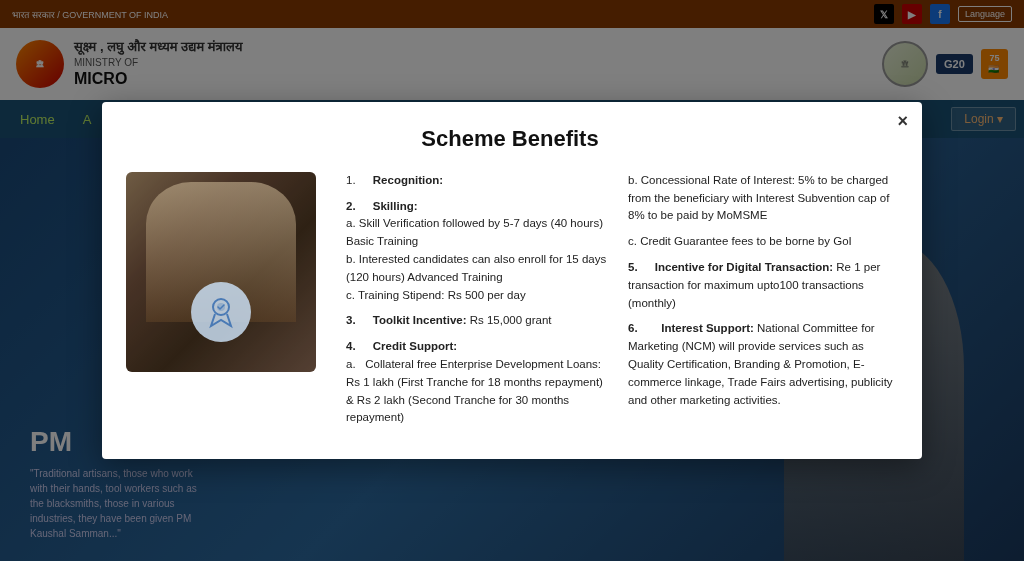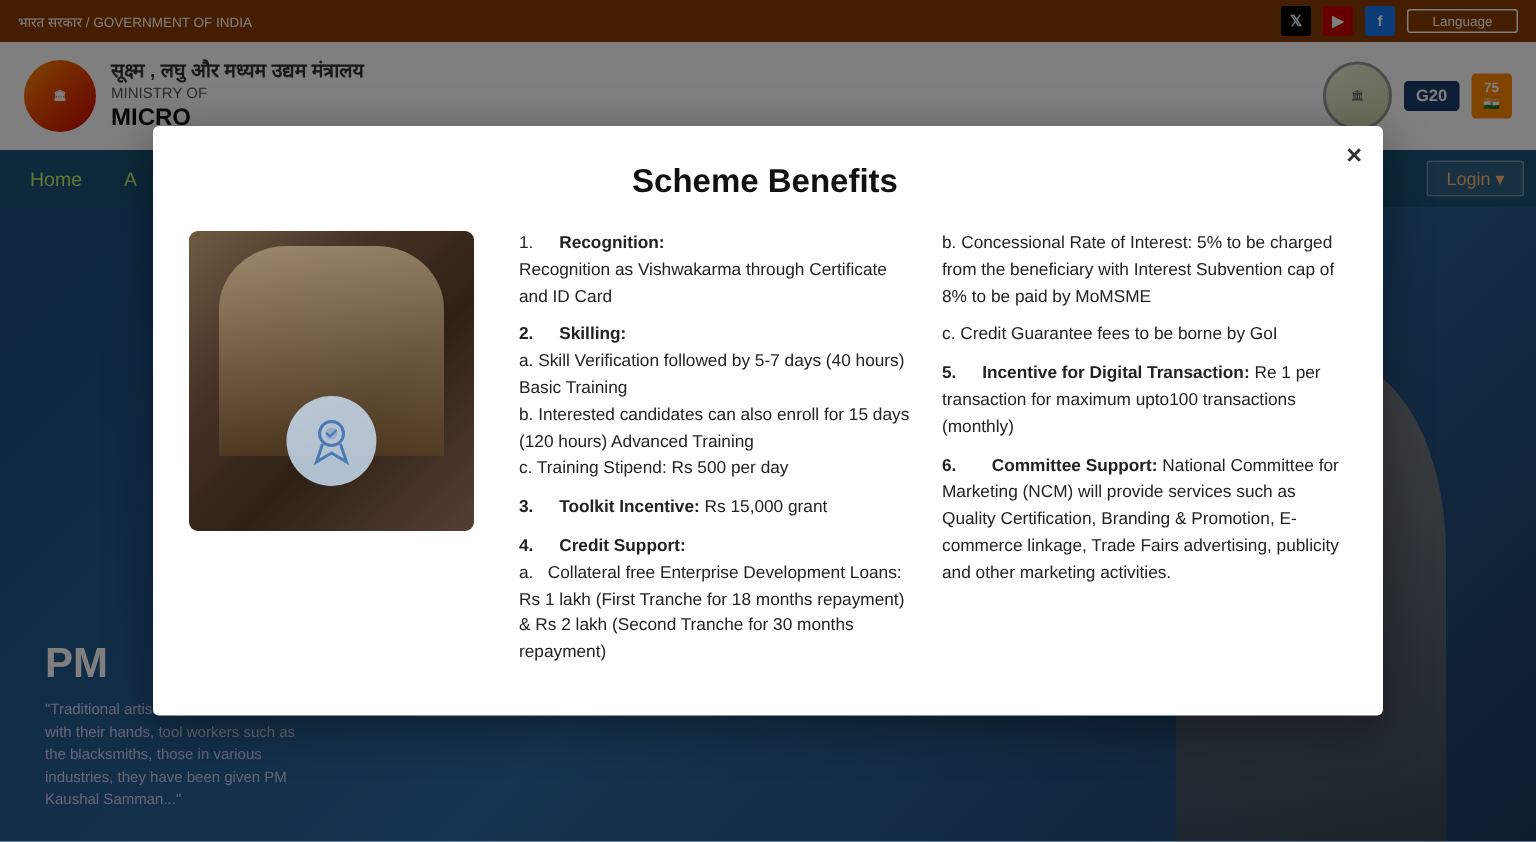--- a/index.html
+++ b/index.html
@@ -23,21 +23,21 @@
     .social-icon {
       width: 20px; height: 20px; border-radius: 2px;
       display: flex; align-items: center; justify-content: center;
       font-size: 10px; color: #fff; font-weight: bold;
     }
     .x-icon { background: #000; }
     .yt-icon { background: #c00; }
     .fb-icon { background: #1877f2; }
     .lang-btn {
       background: transparent; border: 1px solid #fff;
-      color: #fff; font-size: 9px; padding: 2px 16px; cursor: pointer; border-radius: 2px;
+      color: #fff; font-size: 9px; padding: 2px 6px; cursor: pointer; border-radius: 2px;
     }
 
     
     .header {
       background: #fff;
       height: 72px;
       display: flex;
       align-items: center;
       padding: 0 16px;
       position: relative;
@@ -266,21 +266,20 @@
             </svg>
           </div>
         </div>
       </div>
 
       <div class="modal-content-cols">
 
         <div class="col-left">
           <div class="point-item">
             <span>1. </span><span class="point-title">Recognition:</span><br>
-            <span>Recognition as Vishwakarma through Certificate and ID Card</span>
           </div>
           <div class="point-item">
             <span class="point-num">2. </span><span class="point-title">Skilling:</span><br>
             <span>a. Skill Verification followed by 5-7 days (40 hours) Basic Training</span><br>
             <span>b. Interested candidates can also enroll for 15 days (120 hours) Advanced Training</span><br>
             <span>c. Training Stipend: Rs 500 per day</span>
           </div>
           <div class="point-item">
             <span class="point-num">3. </span><span class="point-title">Toolkit Incentive:</span><span> Rs 15,000 grant</span>
           </div>
@@ -294,19 +293,19 @@
           <div class="point-item">
             <span>b. Concessional Rate of Interest: 5% to be charged from the beneficiary with Interest Subvention cap of 8% to be paid by MoMSME</span>
           </div>
           <div class="point-item">
             <span>c. Credit Guarantee fees to be borne by GoI</span>
           </div>
           <div class="point-item">
             <span class="point-num">5. </span><span class="point-title">Incentive for Digital Transaction:</span><span> Re 1 per transaction for maximum upto100 transactions (monthly)</span>
           </div>
           <div class="point-item">
-            <span class="point-num">6. &nbsp; </span><span class="point-title">Committee Support:</span><span> National Committee for Marketing (NCM) will provide services such as Quality Certification, Branding &amp; Promotion, E-commerce linkage, Trade Fairs advertising, publicity and other marketing activities.</span>
+            <span class="point-num">6. &nbsp; </span><span class="point-title">Interest Support:</span><span> National Committee for Marketing (NCM) will provide services such as Quality Certification, Branding &amp; Promotion, E-commerce linkage, Trade Fairs advertising, publicity and other marketing activities.</span>
           </div>
         </div>
       </div>
     </div>
   </div>
 </div>
 
 </body></html>

